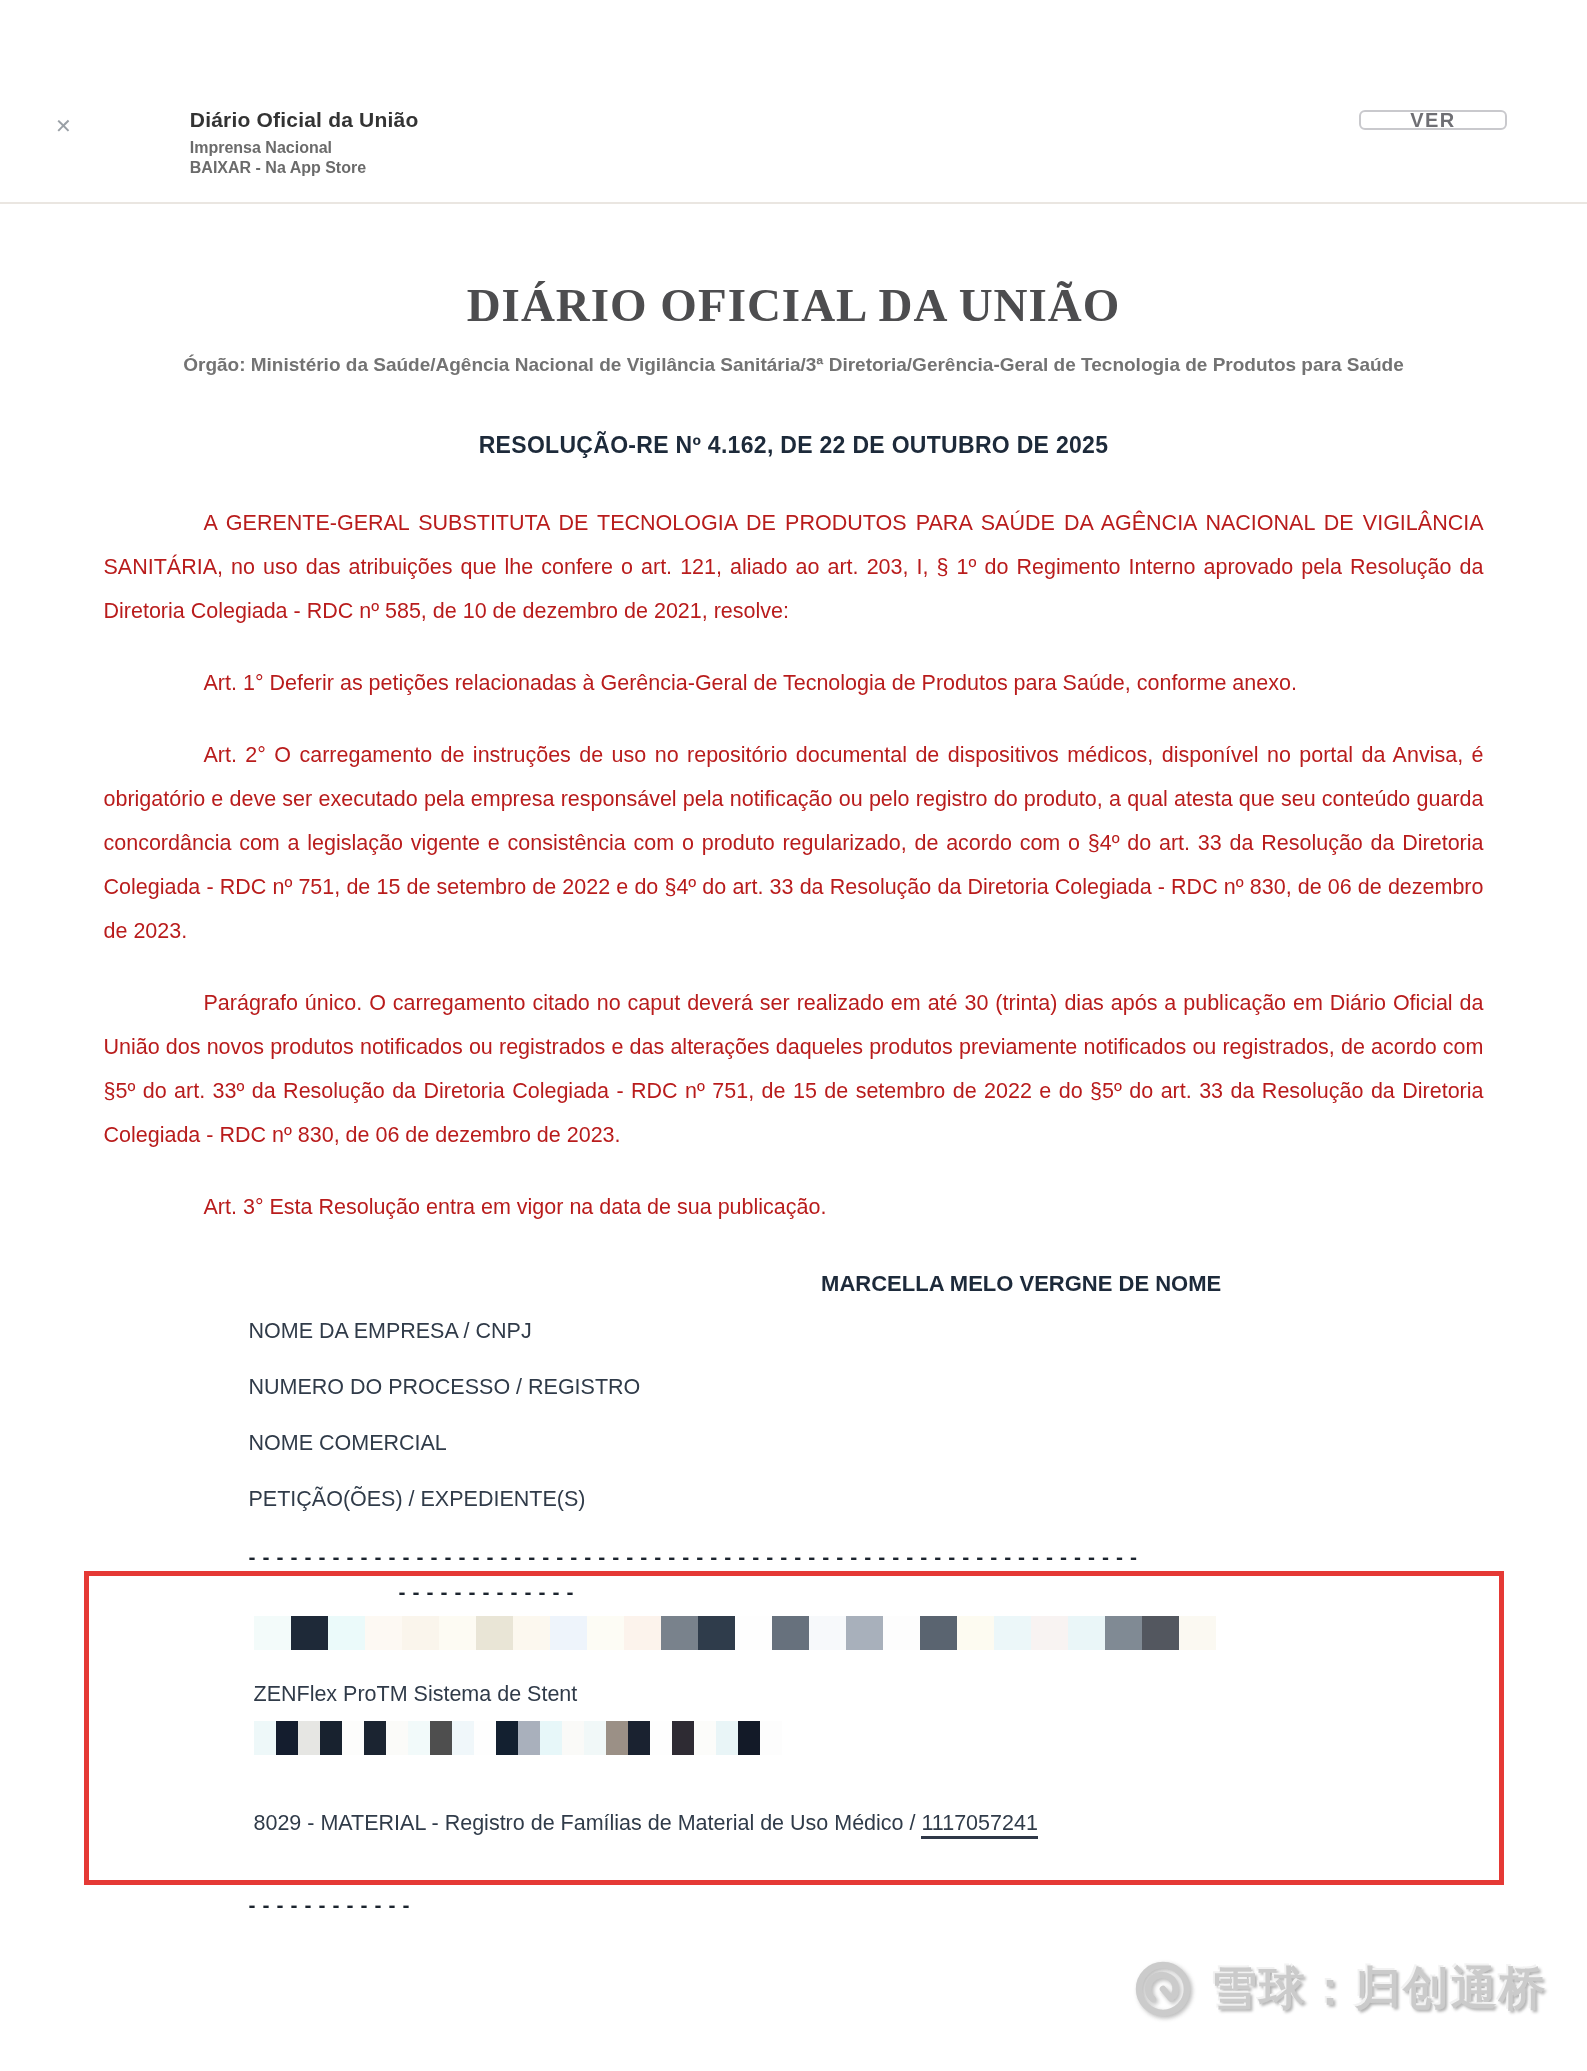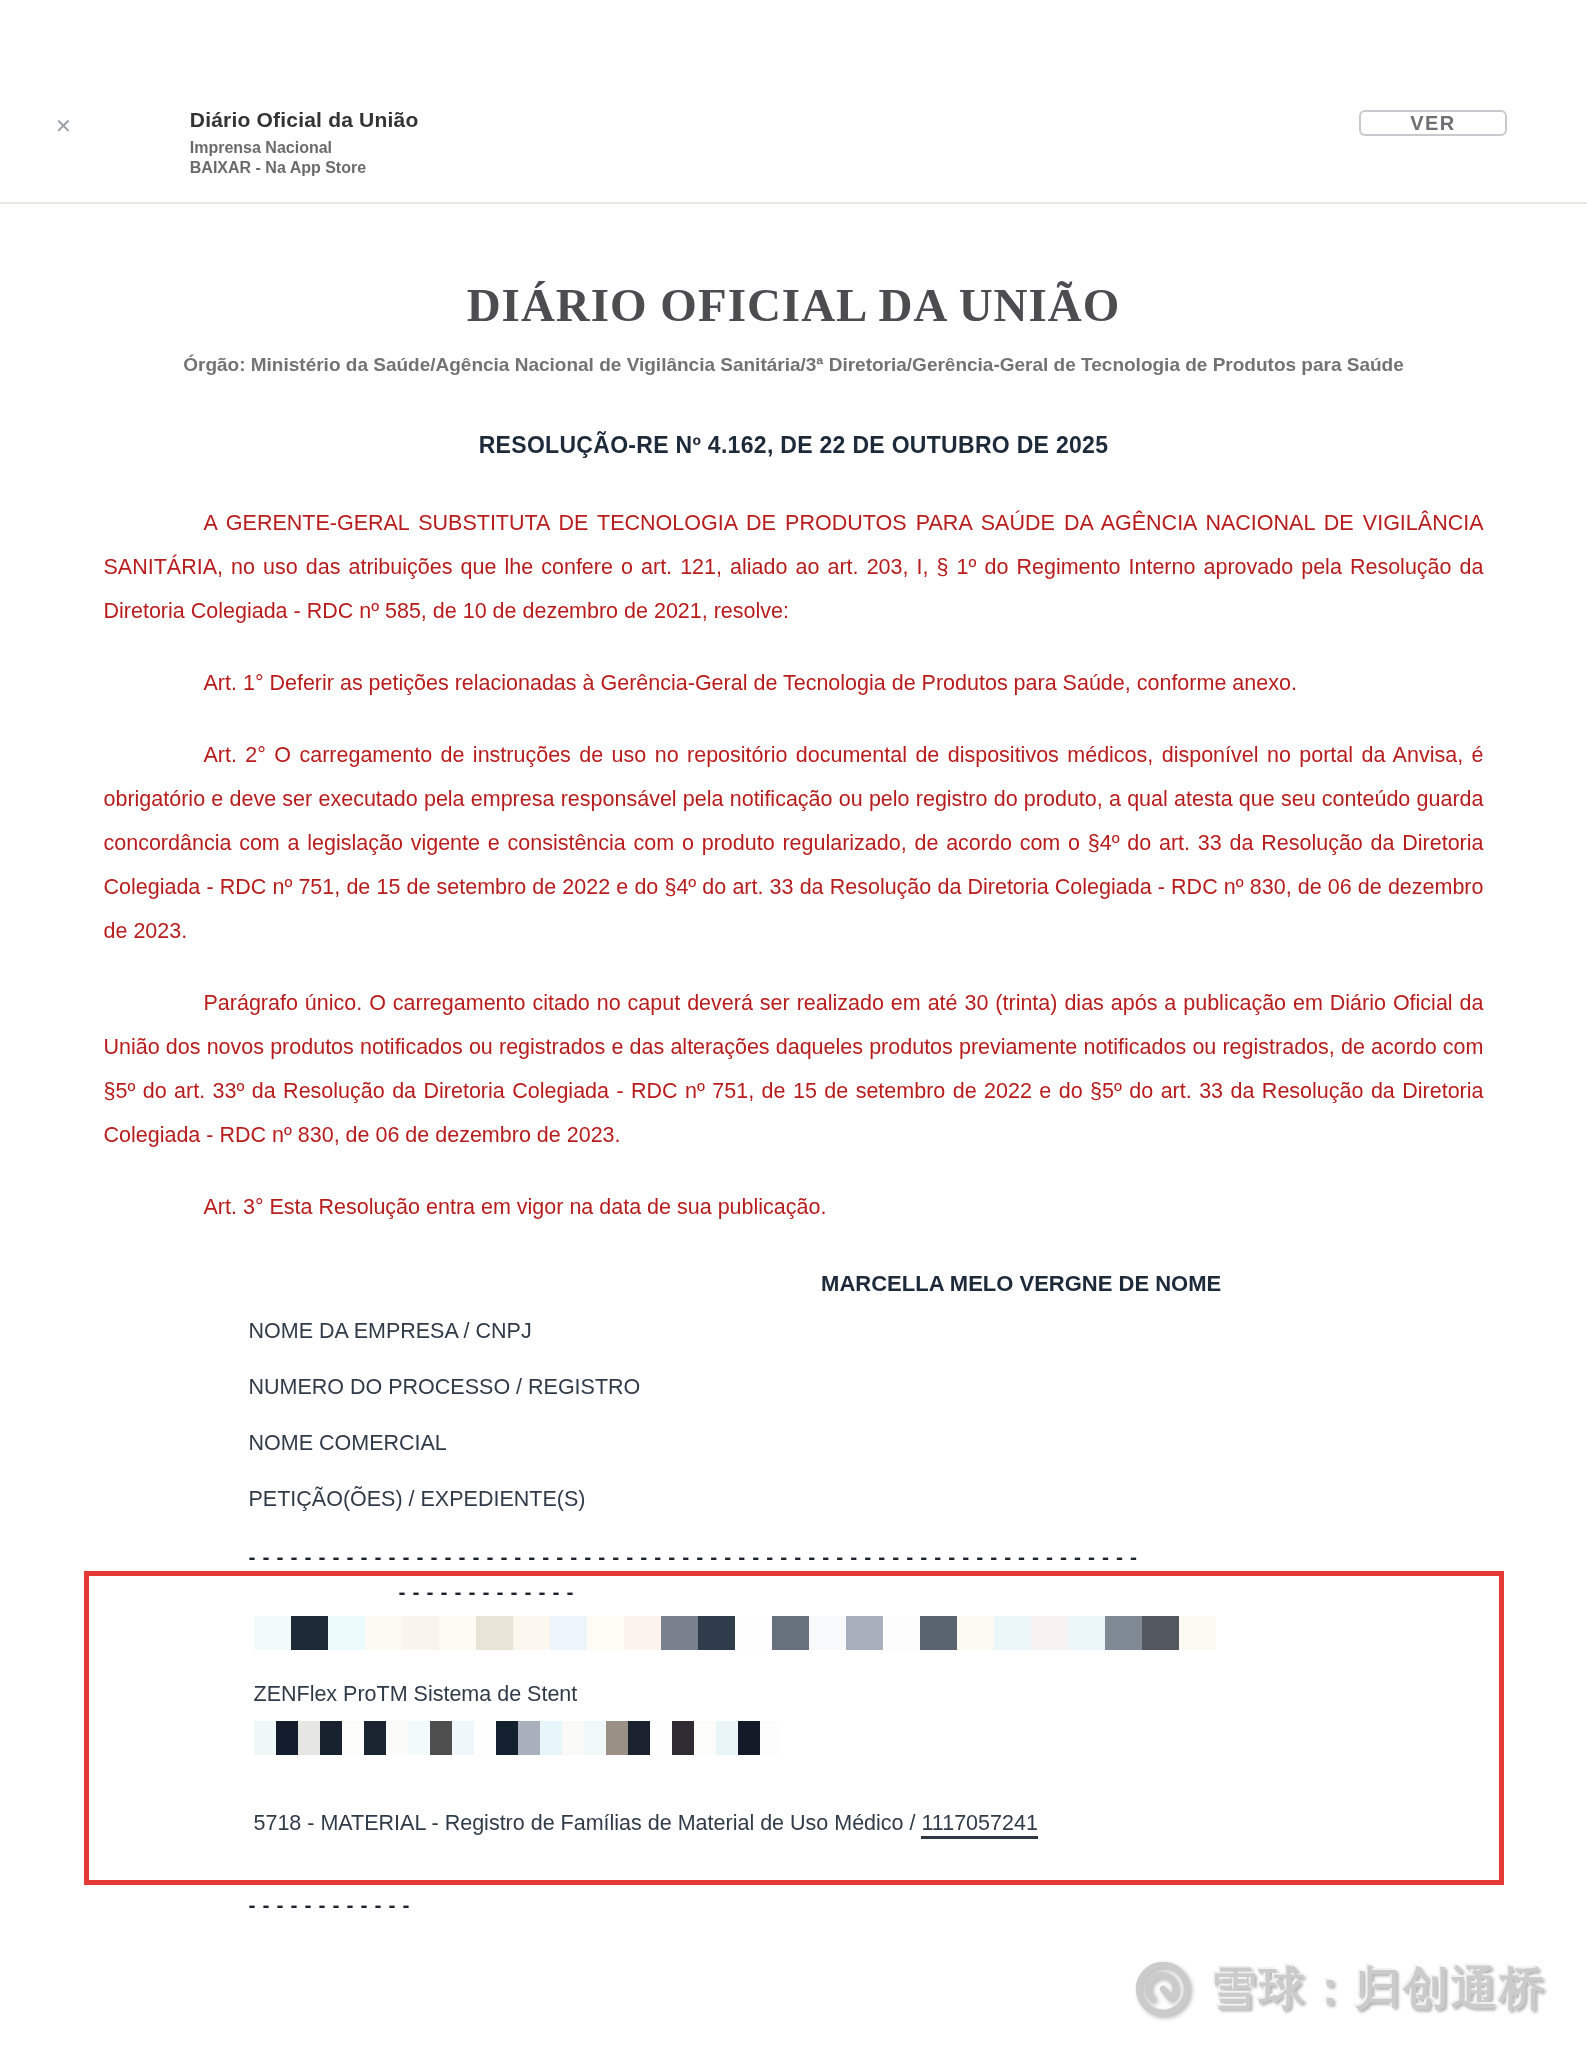--- a/index.html
+++ b/index.html
@@ -10,21 +10,21 @@
   }
 
   
   .banner { display:flex; align-items:flex-start; padding:108px 80px 0 55px; }
   .close-x { font-size:20px; color:#9aa0a6; line-height:20px; margin-top:8px; cursor:default; }
   .app-block { margin-left:118px; }
   .app-title { font-size:21px; font-weight:700; color:#333333; letter-spacing:.2px; }
   .app-sub { font-size:16px; font-weight:600; color:#6b6b6b; margin-top:6px; line-height:20px; }
   .app-sub2 { font-size:16px; font-weight:600; color:#6b6b6b; line-height:20px; }
   .ver-btn {
-    margin-left:auto; width:148px; height:26px; border:2px solid #c9c9cd; border-radius:6px;
+    margin-left:auto; width:148px; height:20px; border:2px solid #c9c9cd; border-radius:6px;
     background:#ffffff; display:flex; align-items:center; justify-content:center;
     font-size:20px; font-weight:700; color:#6f6f74; letter-spacing:1.5px; margin-top:2px;
   }
   .banner-divider { border-bottom:2px solid #eae6e1; margin-top:24px; width:100%; }
 
   
   .doc { width:1380px; margin:0 auto; }
   .masthead-title {
     margin-top:74px; text-align:center; font-family:"Liberation Serif", serif;
     font-weight:700; font-size:47px; color:#4d4d4f; letter-spacing:1px;
@@ -102,21 +102,21 @@
   <div class="annex-field">NOME COMERCIAL</div>
   <div class="annex-field">PETIÇÃO(ÕES) / EXPEDIENTE(S)</div>
 
   <div class="dash-row dash-long">----------------------------------------------------------------</div>
 
   <div class="red-box">
     <div class="dash-row">-------------</div>
     <div class="mosaic"><span class="px" style="background: rgb(243, 251, 250);"></span><span class="px" style="background: rgb(30, 41, 56);"></span><span class="px" style="background: rgb(235, 250, 250);"></span><span class="px" style="background: rgb(253, 249, 243);"></span><span class="px" style="background: rgb(250, 245, 236);"></span><span class="px" style="background: rgb(253, 251, 243);"></span><span class="px" style="background: rgb(233, 229, 214);"></span><span class="px" style="background: rgb(252, 248, 239);"></span><span class="px" style="background: rgb(238, 244, 251);"></span><span class="px" style="background: rgb(253, 252, 245);"></span><span class="px" style="background: rgb(252, 243, 236);"></span><span class="px" style="background: rgb(121, 130, 140);"></span><span class="px" style="background: rgb(47, 60, 75);"></span><span class="px" style="background: rgb(254, 254, 254);"></span><span class="px" style="background: rgb(103, 113, 125);"></span><span class="px" style="background: rgb(247, 249, 251);"></span><span class="px" style="background: rgb(168, 176, 187);"></span><span class="px" style="background: rgb(253, 253, 253);"></span><span class="px" style="background: rgb(90, 100, 112);"></span><span class="px" style="background: rgb(253, 251, 241);"></span><span class="px" style="background: rgb(236, 247, 249);"></span><span class="px" style="background: rgb(248, 243, 242);"></span><span class="px" style="background: rgb(234, 246, 248);"></span><span class="px" style="background: rgb(128, 138, 148);"></span><span class="px" style="background: rgb(83, 87, 95);"></span><span class="px" style="background: rgb(251, 249, 242);"></span></div>
     <div class="product-line">ZENFlex ProTM Sistema de Stent</div>
     <div class="mosaic m2"><span class="px" style="background: rgb(238, 248, 249);"></span><span class="px" style="background: rgb(20, 29, 46);"></span><span class="px" style="background: rgb(230, 230, 227);"></span><span class="px" style="background: rgb(24, 34, 47);"></span><span class="px" style="background: rgb(253, 253, 252);"></span><span class="px" style="background: rgb(27, 36, 49);"></span><span class="px" style="background: rgb(251, 251, 249);"></span><span class="px" style="background: rgb(242, 250, 250);"></span><span class="px" style="background: rgb(78, 78, 78);"></span><span class="px" style="background: rgb(240, 247, 250);"></span><span class="px" style="background: rgb(254, 254, 254);"></span><span class="px" style="background: rgb(19, 32, 48);"></span><span class="px" style="background: rgb(169, 176, 188);"></span><span class="px" style="background: rgb(231, 247, 249);"></span><span class="px" style="background: rgb(250, 250, 248);"></span><span class="px" style="background: rgb(241, 248, 248);"></span><span class="px" style="background: rgb(155, 144, 134);"></span><span class="px" style="background: rgb(26, 34, 48);"></span><span class="px" style="background: rgb(254, 254, 254);"></span><span class="px" style="background: rgb(46, 43, 51);"></span><span class="px" style="background: rgb(252, 252, 250);"></span><span class="px" style="background: rgb(233, 245, 247);"></span><span class="px" style="background: rgb(19, 26, 40);"></span><span class="px" style="background: rgb(253, 253, 253);"></span></div>
-    <div class="petition-line"><span>5718 - MATERIAL - Registro de Famílias de Material de Uso Médico / </span><span class="petition-number">1117057241</span></div>
+    <div class="petition-line"><span>8029 - MATERIAL - Registro de Famílias de Material de Uso Médico / </span><span class="petition-number">1117057241</span></div>
   </div>
 
   <div class="dash-row dash-bottom">------------</div>
 </div>
 
 <div class="watermark">
   <svg class="wm-logo" viewBox="0 0 40 40">
     <circle cx="20" cy="20" r="16.5" fill="none" stroke="#c9c9c9" stroke-width="4.5"></circle>
     <path d="M13 27 A 9.5 9.5 0 1 1 27.5 24.5" fill="none" stroke="#c9c9c9" stroke-width="4.5" stroke-linecap="round"></path>
     <path d="M20 20 L25.5 26.5" fill="none" stroke="#c9c9c9" stroke-width="4.5" stroke-linecap="round"></path>

